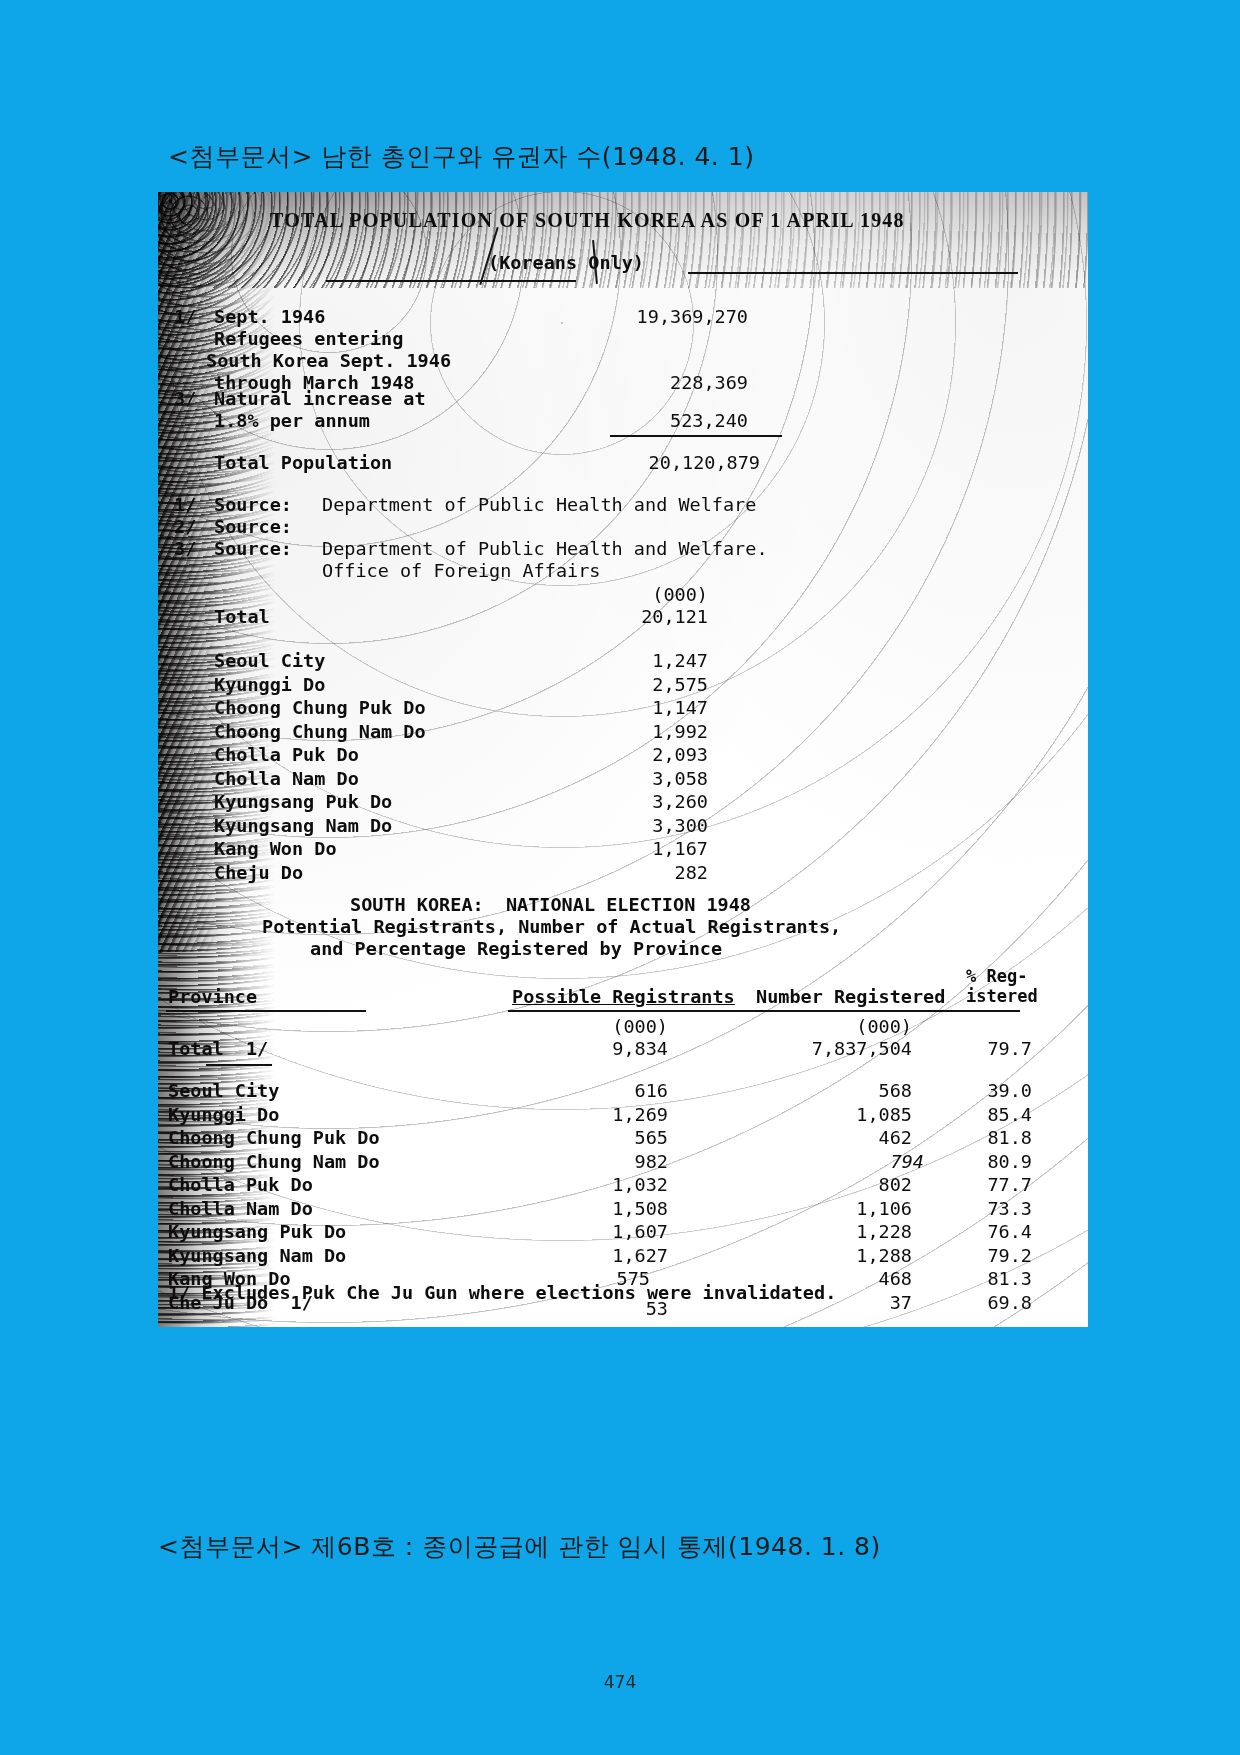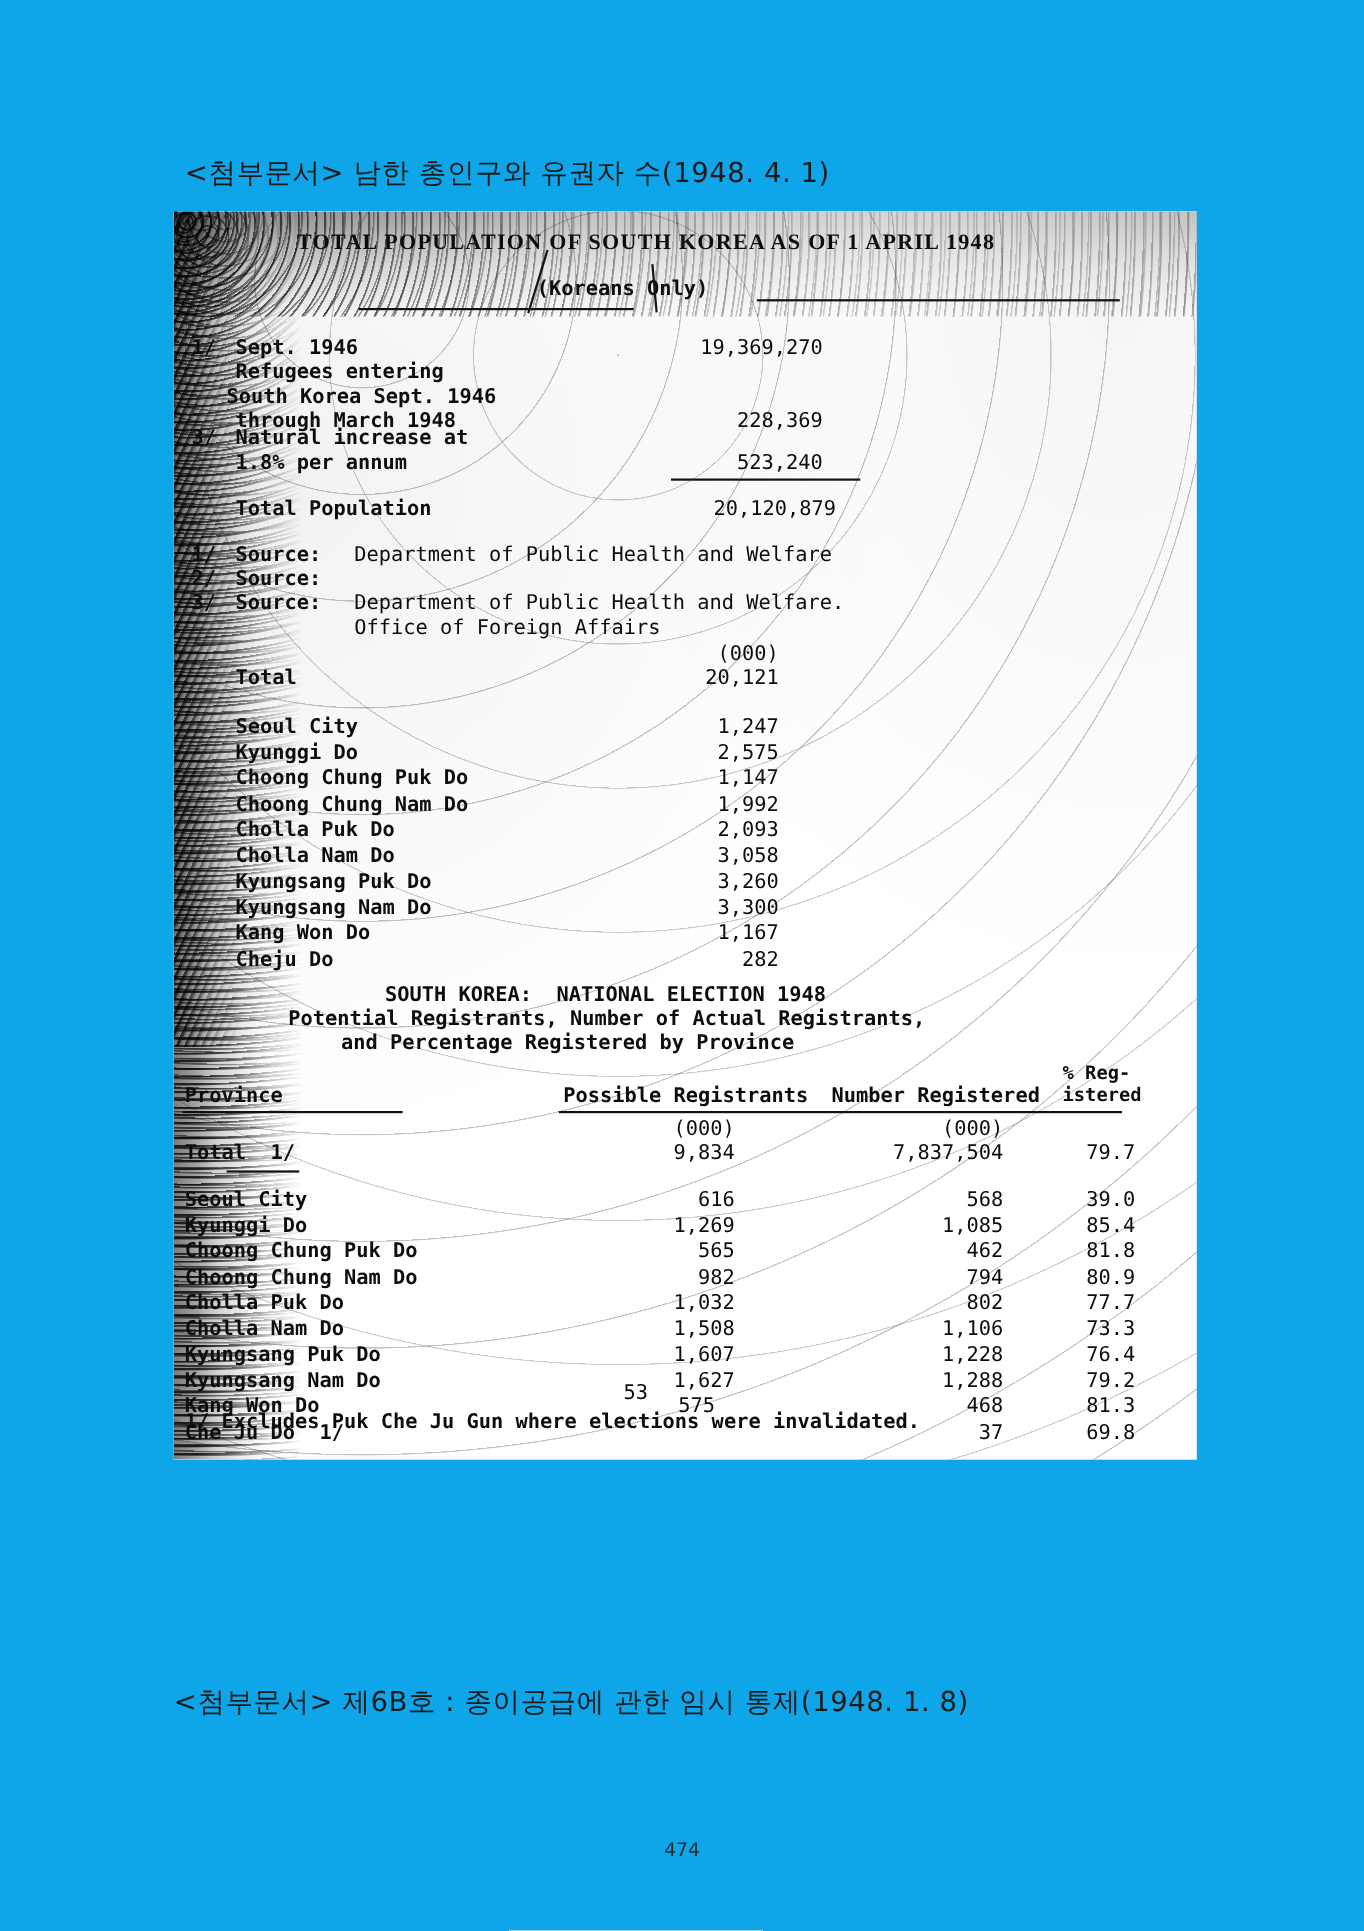--- a/index.html
+++ b/index.html
@@ -214,21 +214,21 @@
         </div>
 
       <div class="ln bold" style="left:192px; top:704px;">SOUTH KOREA:  NATIONAL ELECTION 1948</div>
       <div class="ln bold" style="left:104px; top:726px;">Potential Registrants, Number of Actual Registrants,</div>
       <div class="ln bold" style="left:152px; top:748px;">and Percentage Registered by Province</div>
 
       <div class="ln bold" style="left:808px; top:776px; font-size:17px;">% Reg-</div>
       <div class="ln bold" style="left:808px; top:796px; font-size:17px;">istered</div>
 
       <div class="ln bold" style="left:10px; top:796px;">Province</div>
-      <div class="ln bold" style="left:354px; top:796px;">Possible Registrants</div>
+      <div class="ln bold" style="left:354px; top:796px;text-decoration:underline;">Possible Registrants</div>
       <div class="ln bold" style="left:598px; top:796px;">Number Registered</div>
 
       <div class="rule" style="left:8px; top:818px; width:200px;"></div>
       <div class="rule" style="left:350px; top:818px; width:512px;"></div>
 
       <div class="num" style="left:330px; top:826px; width:180px;">(000)</div>
       <div class="num" style="left:566px; top:826px; width:188px;">(000)</div>
 
       <div class="ln bold" style="left:10px; top:848px;">Total  1/</div>
       <div class="num" style="left:330px; top:848px; width:180px;">9,834</div>
@@ -244,21 +244,21 @@
           <div class="ln bold" style="left: 10px; top: 913.5px;">Kyunggi Do</div>
           <div class="num" style="left: 330px; top: 913.5px; width: 180px;">1,269</div>
           <div class="num" style="left: 566px; top: 913.5px; width: 188px;">1,085</div>
           <div class="num" style="left: 764px; top: 913.5px; width: 110px;">85.4</div>
           <div class="ln bold" style="left: 10px; top: 937px;">Choong Chung Puk Do</div>
           <div class="num" style="left: 330px; top: 937px; width: 180px;">565</div>
           <div class="num" style="left: 566px; top: 937px; width: 188px;">462</div>
           <div class="num" style="left: 764px; top: 937px; width: 110px;">81.8</div>
           <div class="ln bold" style="left: 10px; top: 960.5px;">Choong Chung Nam Do</div>
           <div class="num" style="left: 330px; top: 960.5px; width: 180px;">982</div>
-          <div class="num" style="left: 566px; top: 960.5px; width: 188px;">794</div>
+          <div class="num" style="left: 578px; top: 960.5px; width: 188px; font-style: italic;">794</div>
           <div class="num" style="left: 764px; top: 960.5px; width: 110px;">80.9</div>
           <div class="ln bold" style="left: 10px; top: 984px;">Cholla Puk Do</div>
           <div class="num" style="left: 330px; top: 984px; width: 180px;">1,032</div>
           <div class="num" style="left: 566px; top: 984px; width: 188px;">802</div>
           <div class="num" style="left: 764px; top: 984px; width: 110px;">77.7</div>
           <div class="ln bold" style="left: 10px; top: 1007.5px;">Cholla Nam Do</div>
           <div class="num" style="left: 330px; top: 1007.5px; width: 180px;">1,508</div>
           <div class="num" style="left: 566px; top: 1007.5px; width: 188px;">1,106</div>
           <div class="num" style="left: 764px; top: 1007.5px; width: 110px;">73.3</div>
           <div class="ln bold" style="left: 10px; top: 1031px;">Kyungsang Puk Do</div>
@@ -267,21 +267,21 @@
           <div class="num" style="left: 764px; top: 1031px; width: 110px;">76.4</div>
           <div class="ln bold" style="left: 10px; top: 1054.5px;">Kyungsang Nam Do</div>
           <div class="num" style="left: 330px; top: 1054.5px; width: 180px;">1,627</div>
           <div class="num" style="left: 566px; top: 1054.5px; width: 188px;">1,288</div>
           <div class="num" style="left: 764px; top: 1054.5px; width: 110px;">79.2</div>
           <div class="ln bold" style="left: 10px; top: 1078px;">Kang Won Do</div>
           <div class="num" style="left: 312px; top: 1078px; width: 180px;">575</div>
           <div class="num" style="left: 566px; top: 1078px; width: 188px;">468</div>
           <div class="num" style="left: 764px; top: 1078px; width: 110px;">81.3</div>
           <div class="ln bold" style="left: 10px; top: 1101.5px;">Che Ju Do  1/</div>
-          <div class="num" style="left: 330px; top: 1066px; width: 180px; text-align: center;">53</div>
+          <div class="num" style="left: 330px; top: 1108px; width: 180px;">53</div>
           <div class="num" style="left: 566px; top: 1101.5px; width: 188px;">37</div>
           <div class="num" style="left: 764px; top: 1101.5px; width: 110px;">69.8</div>
         </div>
 
       <div class="ln bold" style="left:10px; top:1092px;">1/ Excludes Puk Che Ju Gun where elections were invalidated.</div>
     </div>
   </div>
 
   <div class="kr-caption" id="kr-bottom">&lt;첨부문서&gt; 제6B호 : 종이공급에 관한 임시 통제(1948. 1. 8)</div>
 

